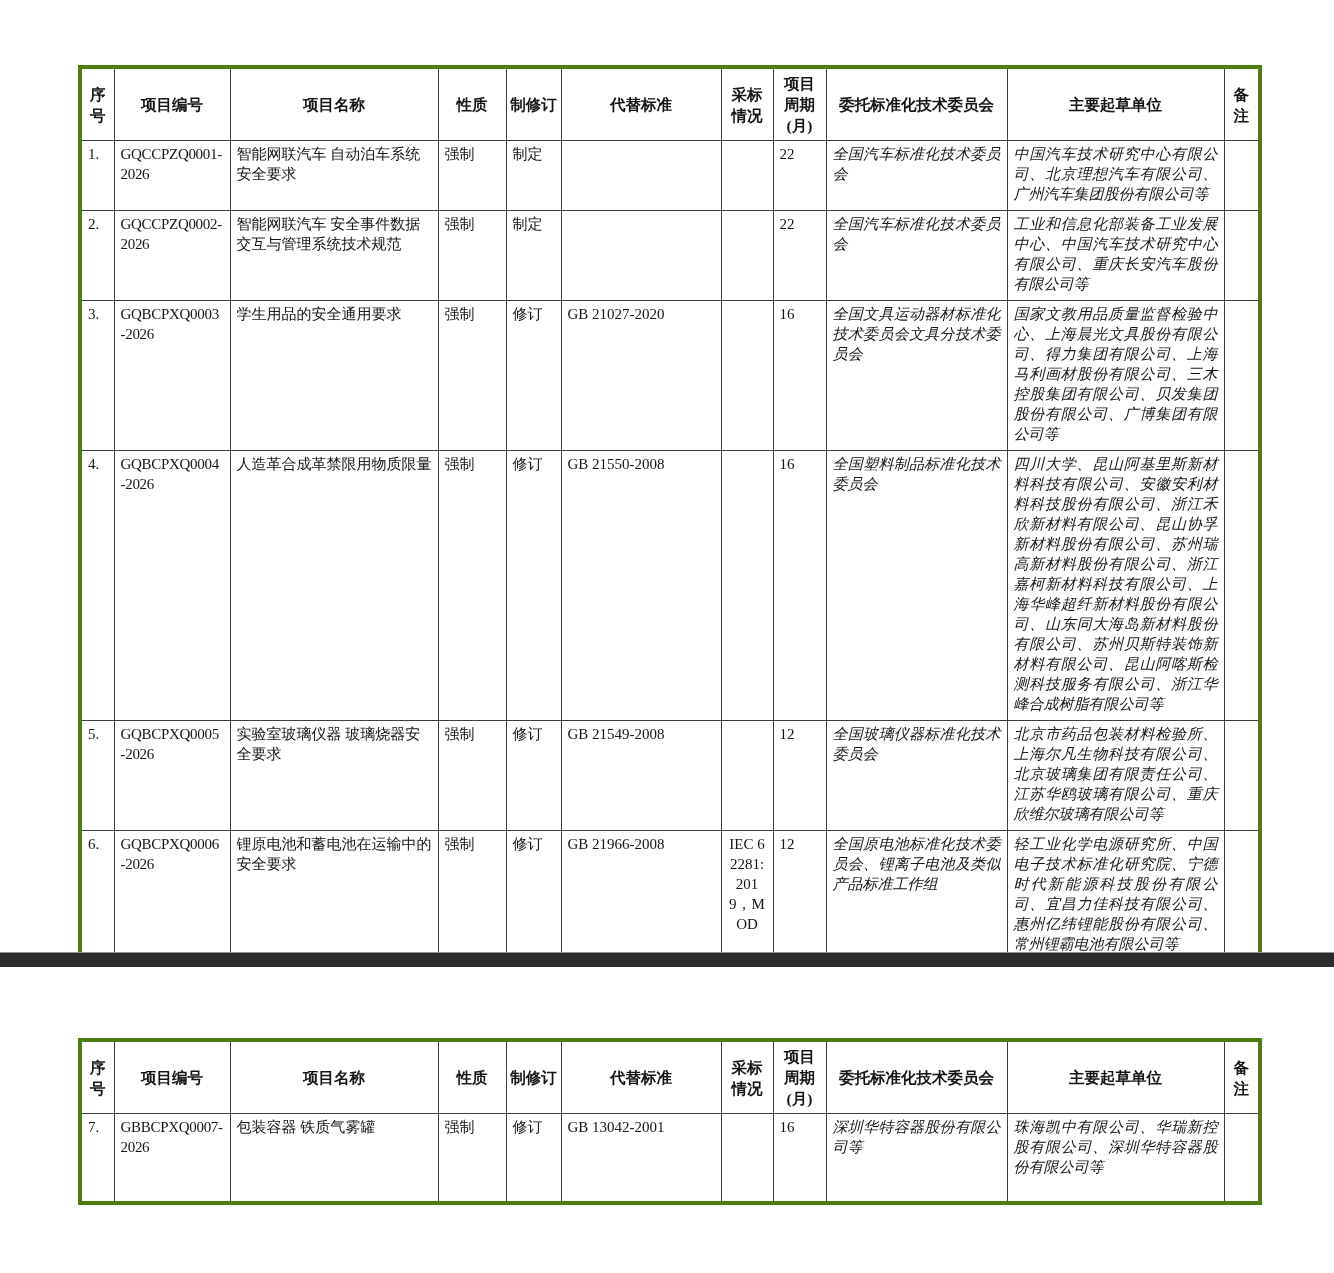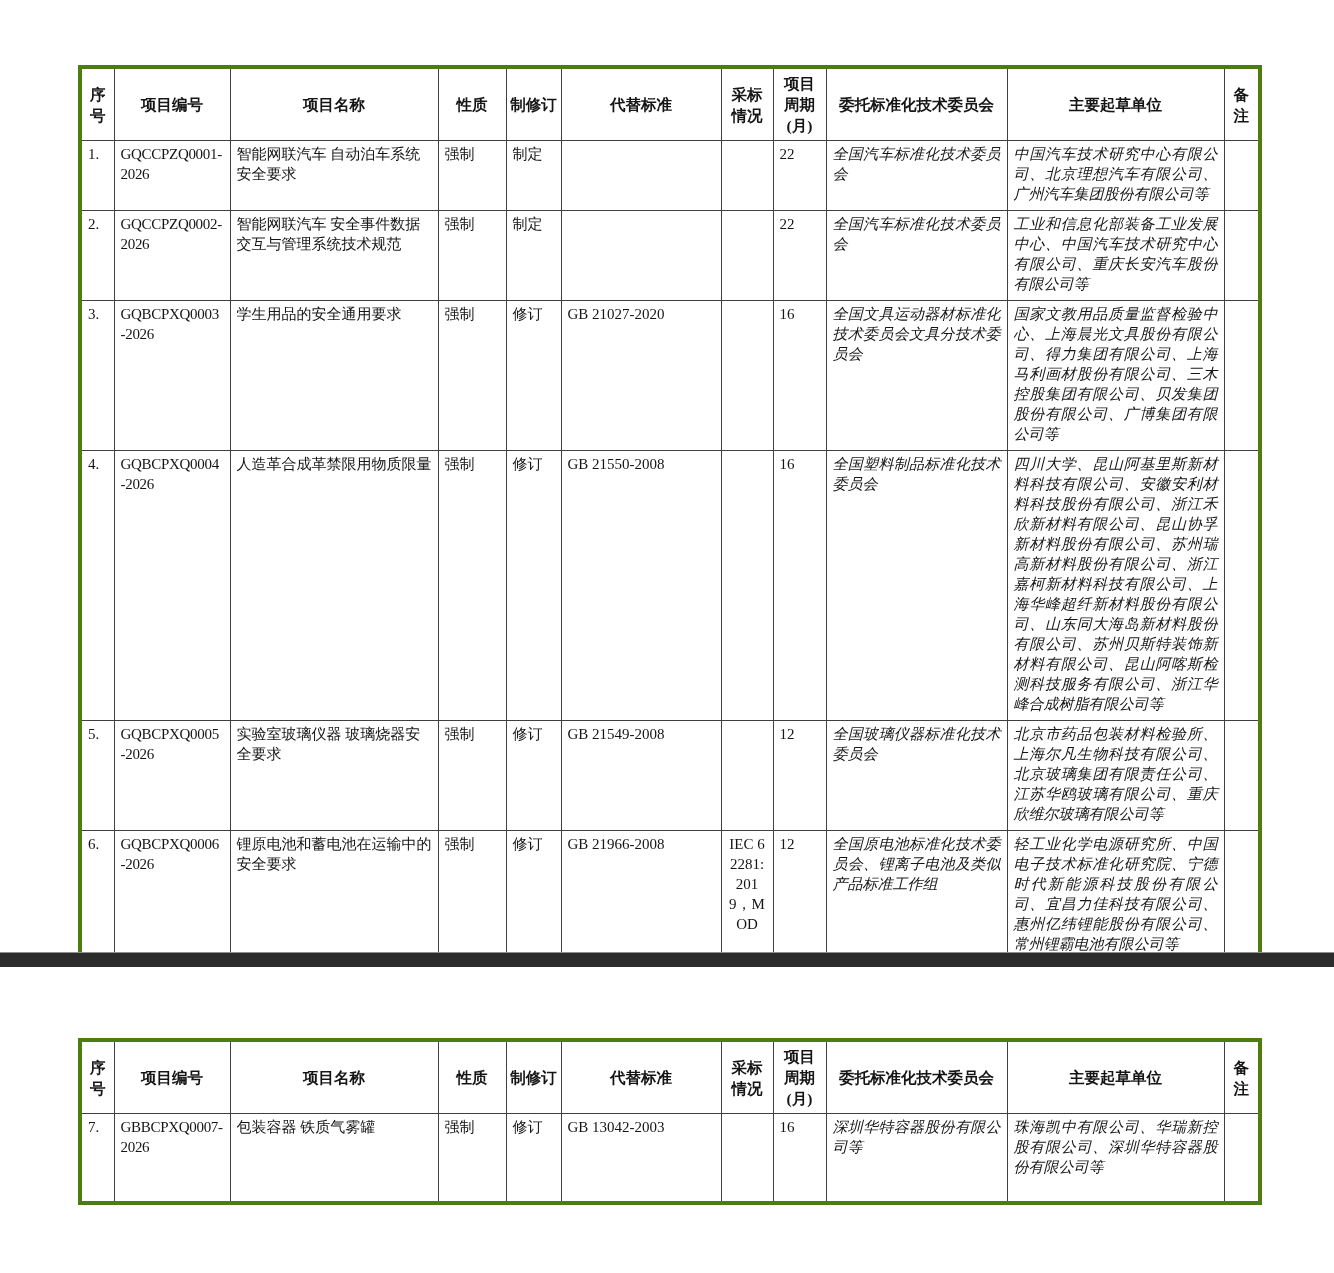--- a/index.html
+++ b/index.html
@@ -196,21 +196,21 @@
         <th>备注</th>
       </tr>
     </thead>
     <tbody id="tbody-2">
         <tr class="r0">
     <td class="c-no">7.</td>
     <td class="c-code">GBBCPXQ0007-2026</td>
     <td class="c-name">包装容器 铁质气雾罐</td>
     <td class="c-nature">强制</td>
     <td class="c-revision">修订</td>
-    <td class="c-replaced">GB 13042-2003</td>
+    <td class="c-replaced">GB 13042-2001</td>
     <td class="c-adoption"></td>
     <td class="c-period">16</td>
     <td class="c-committee">深圳华特容器股份有限公司等</td>
     <td class="c-drafters">珠海凯中有限公司、华瑞新控股有限公司、深圳华特容器股份有限公司等</td>
     <td class="c-remark"></td>
   </tr>
       </tbody>
   </table>
 </div>
 

